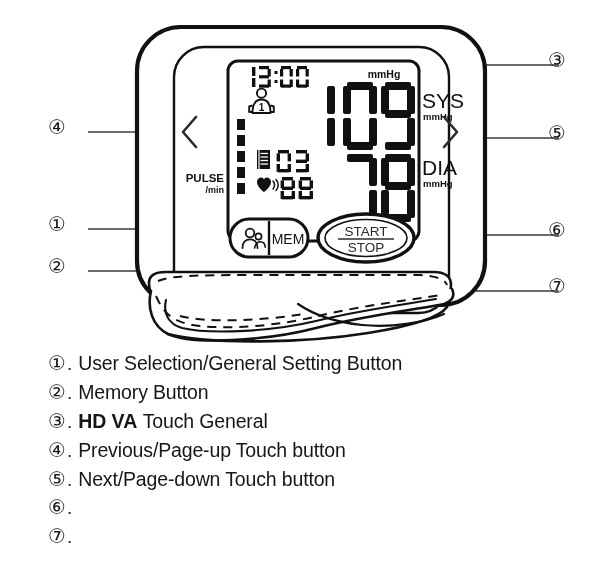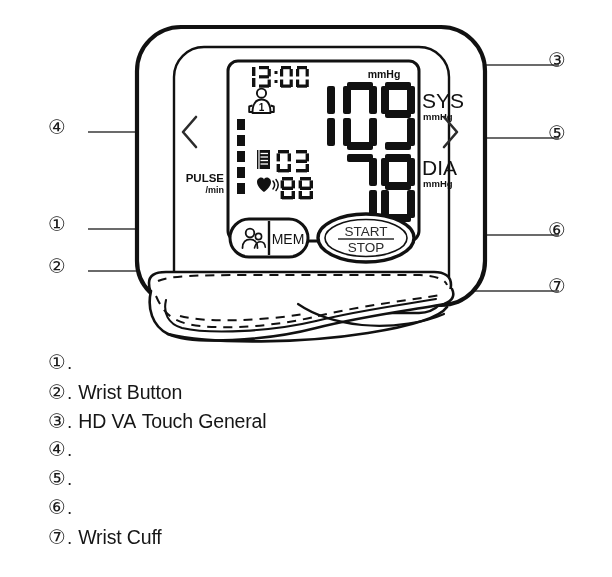--- a/index.html
+++ b/index.html
@@ -32,22 +32,22 @@
     font-family:"DejaVu Sans", sans-serif;
     color:#1a1a1a;
     margin-right:1px;
   }
   .dot{font-size:19px;margin-right:6px;}
   .ltext{
     font-size:19.5px;
     letter-spacing:-0.15px;
     color:#161616;
   }
-  .ltext .hd{font-weight:400;}
-  .ltext .va{font-weight:400;letter-spacing:0.2px;}
+  .ltext .hd{font-weight:700;}
+  .ltext .va{font-weight:700;letter-spacing:0.2px;}
 </style>
 </head>
 <body>
 
 <div id="stage">
 <svg width="612" height="577" viewBox="0 0 612 577" xmlns="http://www.w3.org/2000/svg">
 
   <g stroke="#3a3a3a" stroke-width="1.3" fill="none">
 
     <line x1="72" y1="128" x2="196" y2="128"></line>
@@ -305,48 +305,50 @@
   <div style="position:absolute;left:548px;top:123px;" class="circnum">⑤</div>
   <div style="position:absolute;left:548px;top:220px;" class="circnum">⑥</div>
   <div style="position:absolute;left:548px;top:276px;" class="circnum">⑦</div>
 </div>
 
 <div class="legend">
 
   <div class="legend-row">
     <span class="circnum">①</span>
     <span class="dot">.</span>
+    <span class="ltext">User Selection/General Setting Button</span>
   </div>
 
   <div class="legend-row">
     <span class="circnum">②</span>
     <span class="dot">.</span>
-    <span class="ltext">Wrist Button</span>
+    <span class="ltext">Memory Button</span>
   </div>
 
   <div class="legend-row">
     <span class="circnum">③</span>
     <span class="dot">.</span>
     <span class="ltext"><span class="hd">HD</span>&nbsp;<span class="va">VA</span>&nbsp;<span>Touch General</span></span>
   </div>
 
   <div class="legend-row">
     <span class="circnum">④</span>
     <span class="dot">.</span>
+    <span class="ltext">Previous/Page-up Touch button</span>
   </div>
 
   <div class="legend-row">
     <span class="circnum">⑤</span>
     <span class="dot">.</span>
+    <span class="ltext">Next/Page-down Touch button</span>
   </div>
 
   <div class="legend-row">
     <span class="circnum">⑥</span>
     <span class="dot">.</span>
   </div>
 
   <div class="legend-row">
     <span class="circnum">⑦</span>
     <span class="dot">.</span>
-    <span class="ltext">Wrist Cuff</span>
   </div>
 
 </div>
 
 </body></html>

